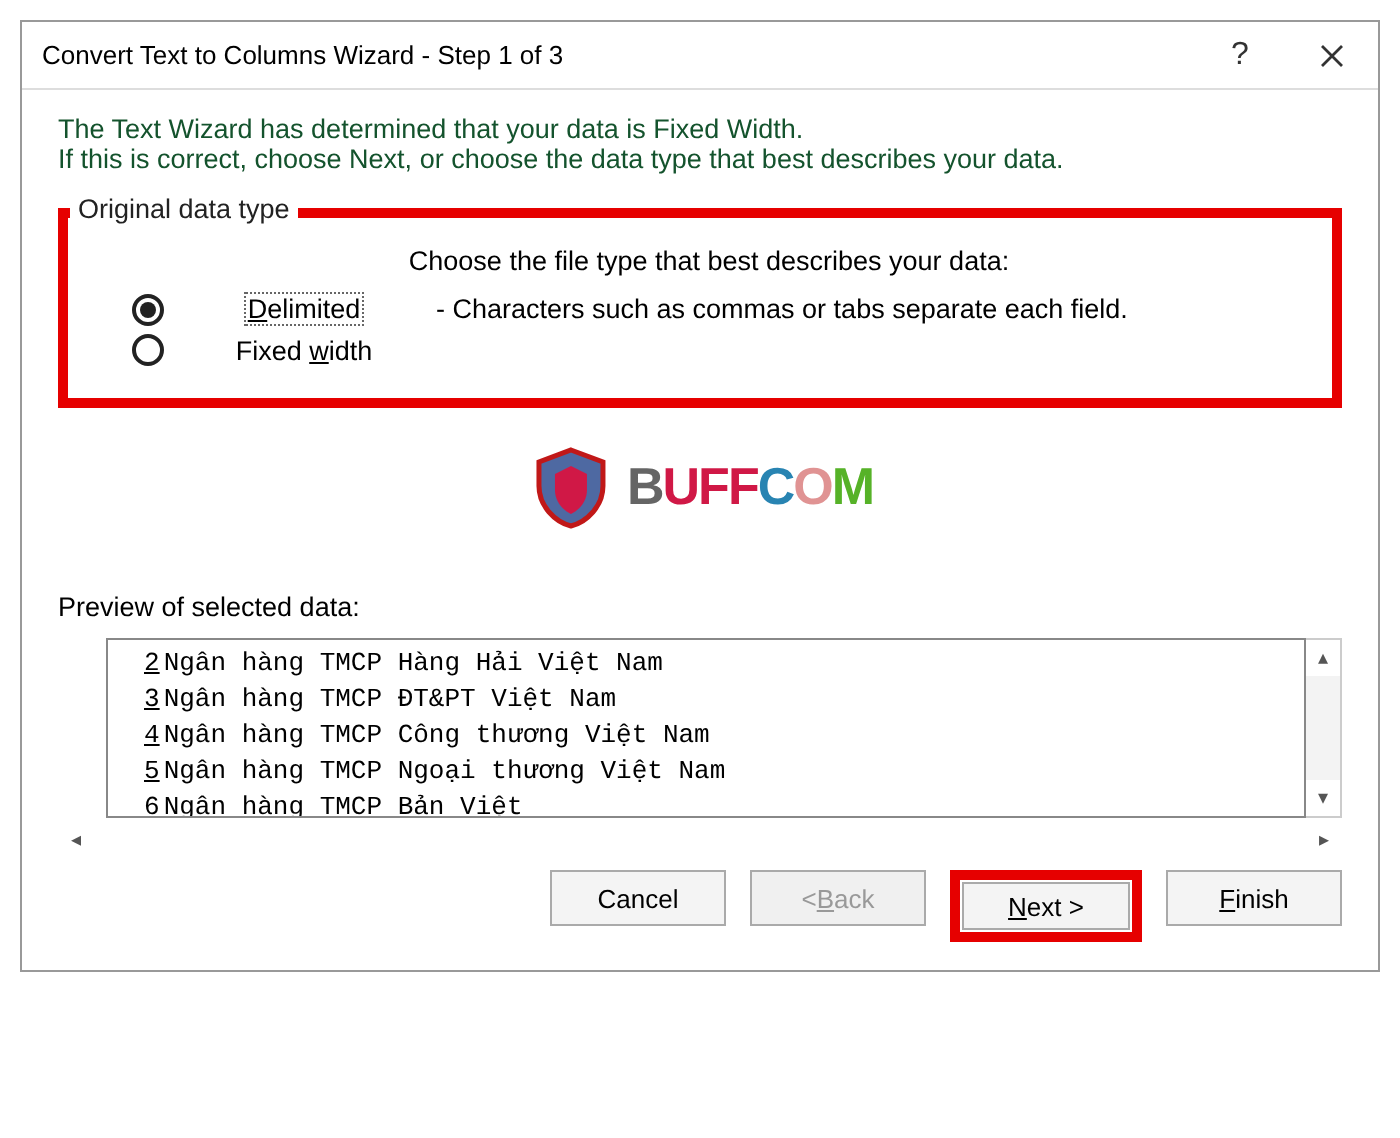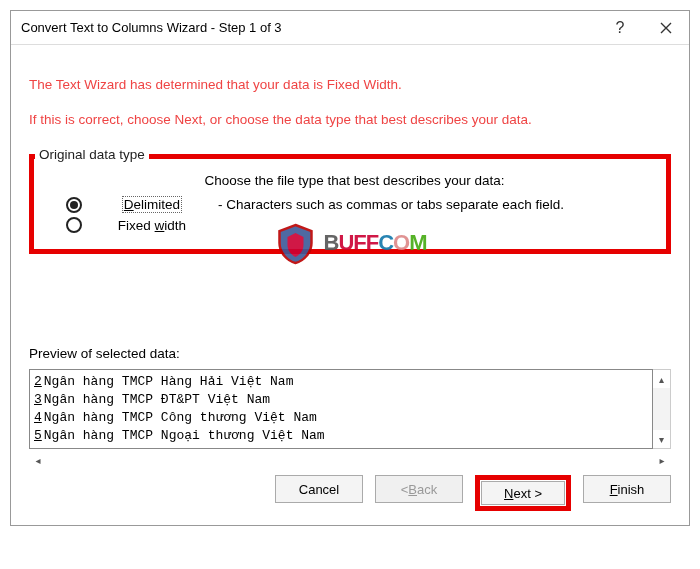--- a/index.html
+++ b/index.html
@@ -35,23 +35,23 @@
     align-items: center;
     justify-content: center;
     font-size: 16px;
     color: #333;
     cursor: pointer;
   }
   .content {
     padding: 12px 18px 14px 18px;
   }
   .desc-line {
-    margin: 20px 0;
-    font-size: 13.5px;
-    color: #ef4444;
+    margin: 0 0;
+    font-size: 13.5px;
+    color: #14532d;
   }
   .fieldset {
     margin-top: 10px;
     position: relative;
   }
   .fieldset-label {
     font-size: 13.5px;
     color: #222;
     position: relative;
     z-index: 2;
@@ -120,21 +120,21 @@
     opacity: 0.9;
     pointer-events: none;
   }
   .watermark-shield {
     width: 44px;
     height: 44px;
     margin-right: 6px;
   }
   .watermark-text {
     font-family: Arial, sans-serif;
-    font-size: 22px;
+    font-size: 26px;
     font-weight: 900;
     letter-spacing: -1px;
   }
   .watermark-text .b { color: #555; }
   .watermark-text .u { color: #c03; }
   .watermark-text .f { color: #c03; }
   .watermark-text .f2 { color: #c03; }
   .watermark-text .c { color: #17a; }
   .watermark-text .o { color: #d88; }
   .watermark-text .m { color: #4a1; }
@@ -146,23 +146,24 @@
     display: flex;
     margin-top: 8px;
   }
   .preview-box {
     flex: 1;
     border: 1px solid #888;
     background: #fff;
     font-family: "Courier New", monospace;
     font-size: 13px;
     line-height: 18px;
-    padding: 3px 4px;
-    height: 80px;
+    padding: 3px 18px;
+    height: 90px;
     overflow: hidden;
+    margin-left: 24px;
   }
   .preview-row {
     white-space: pre;
   }
   .preview-row .num {
     text-decoration: underline;
     display: inline-block;
     margin-right: 2px;
   }
   .v-scroll {

